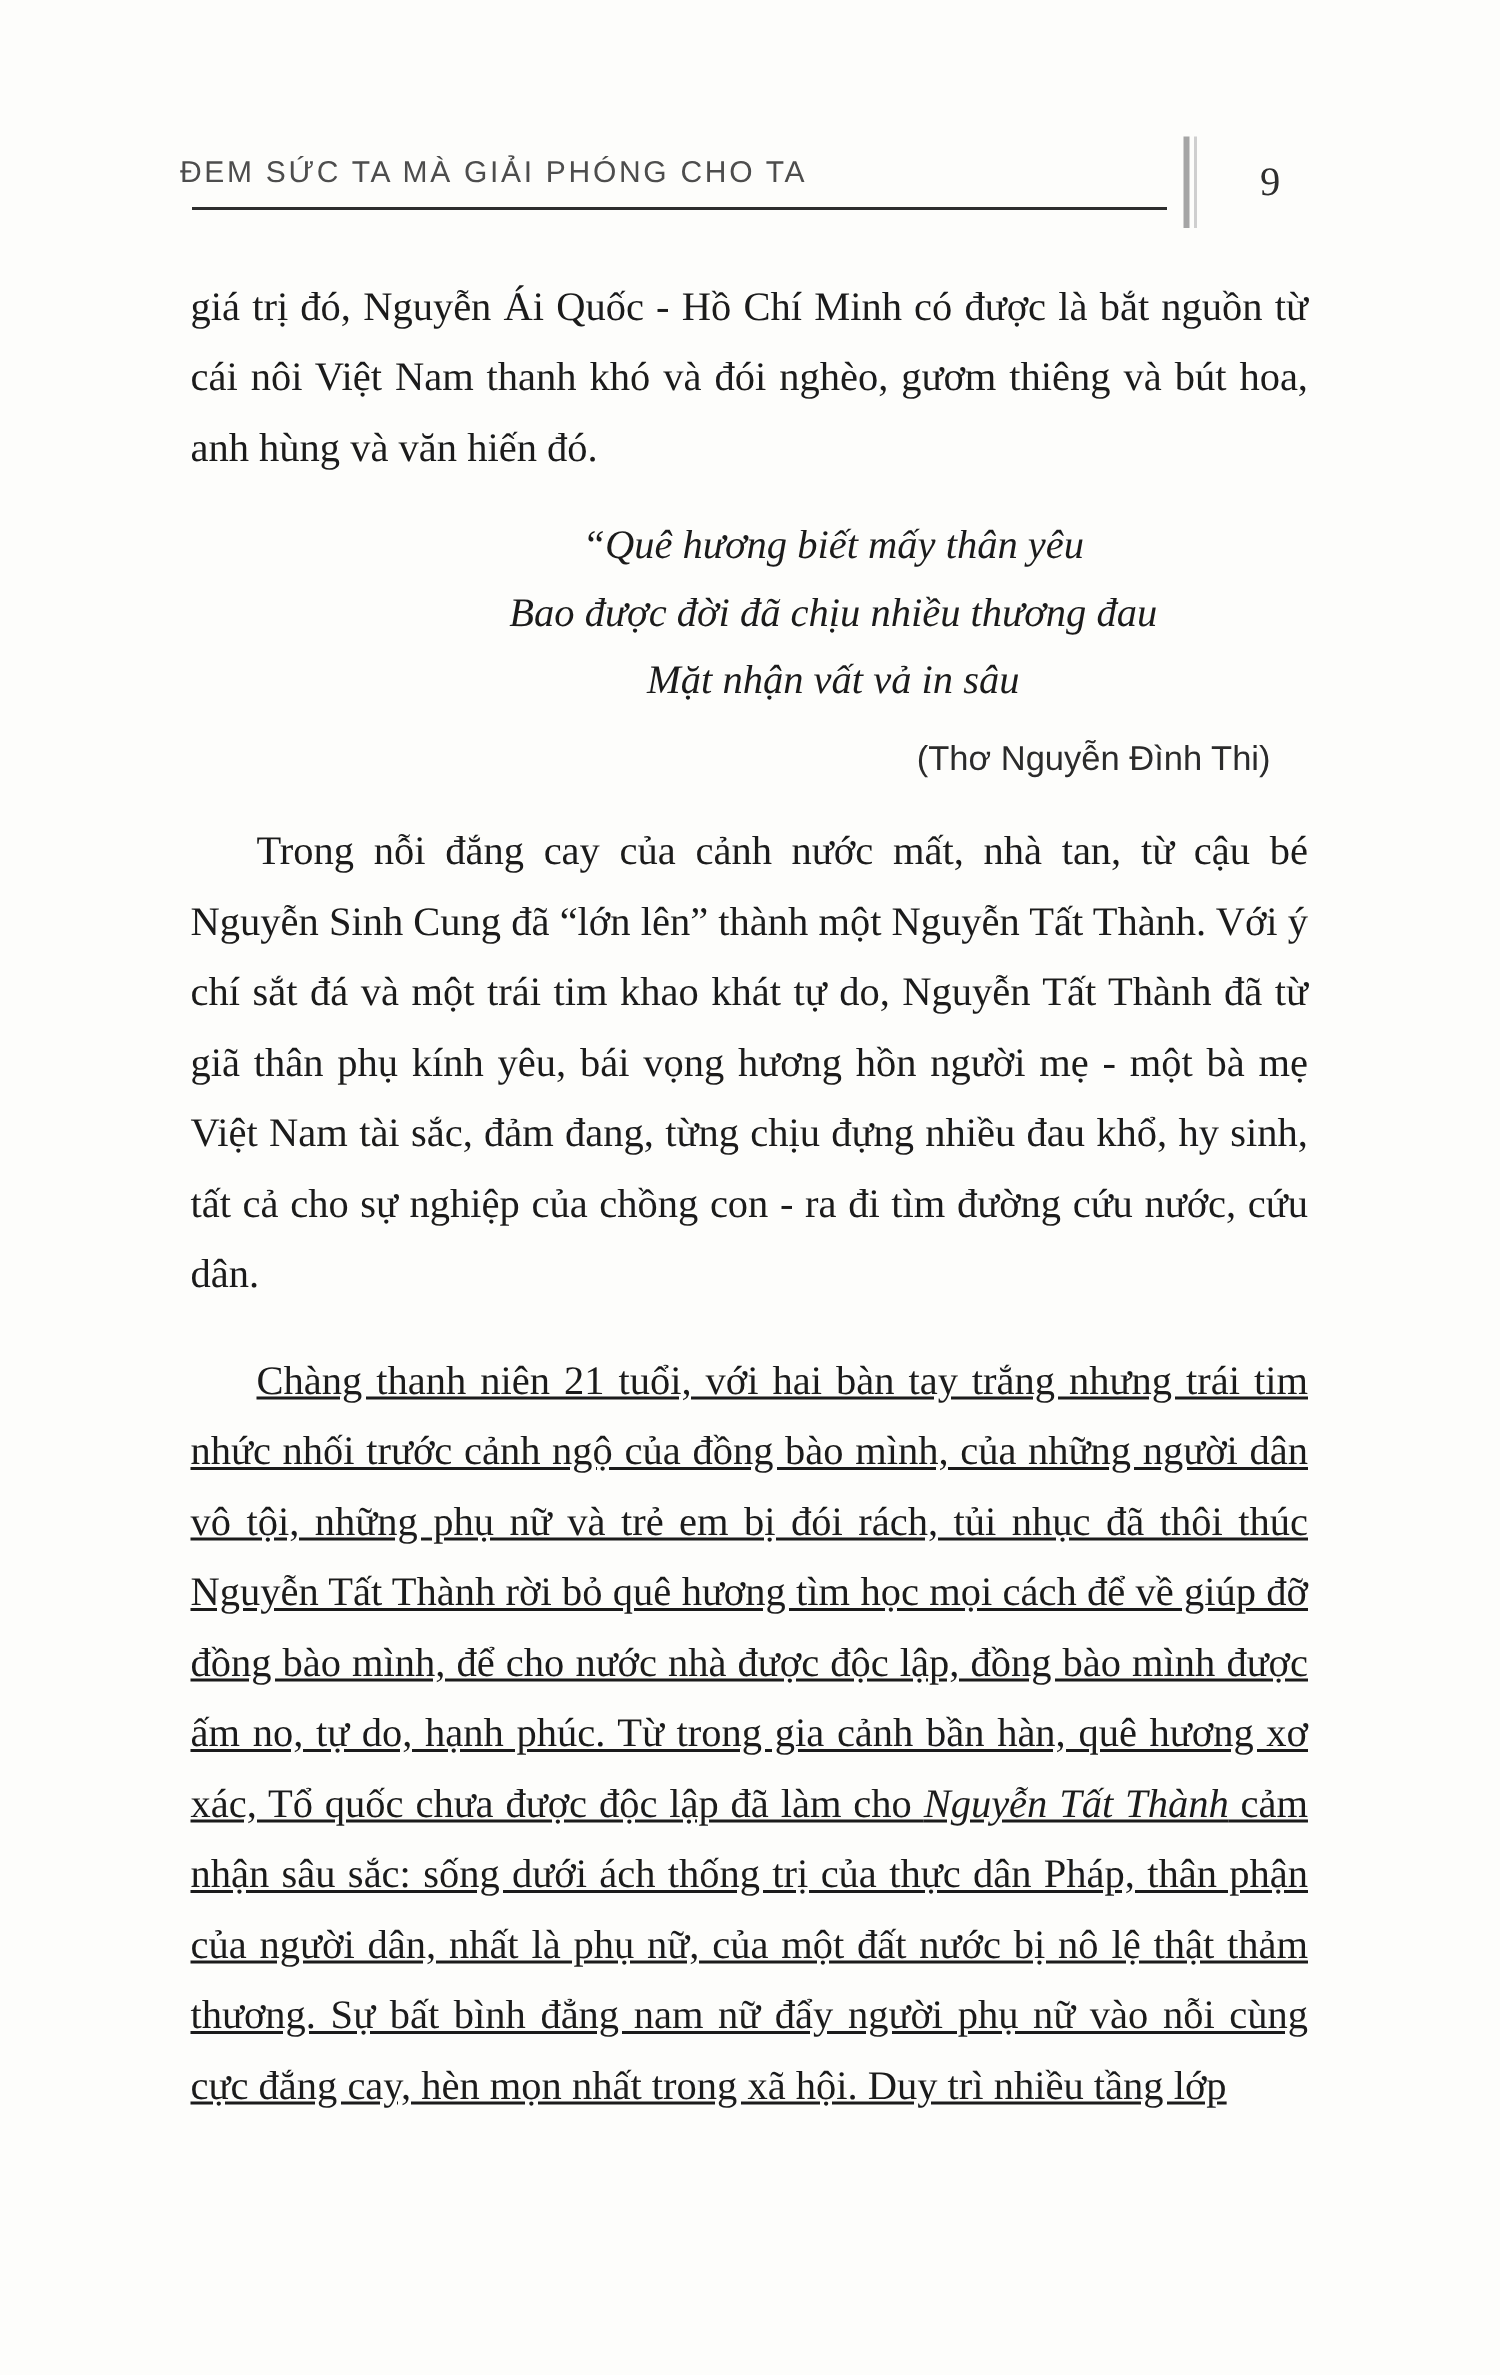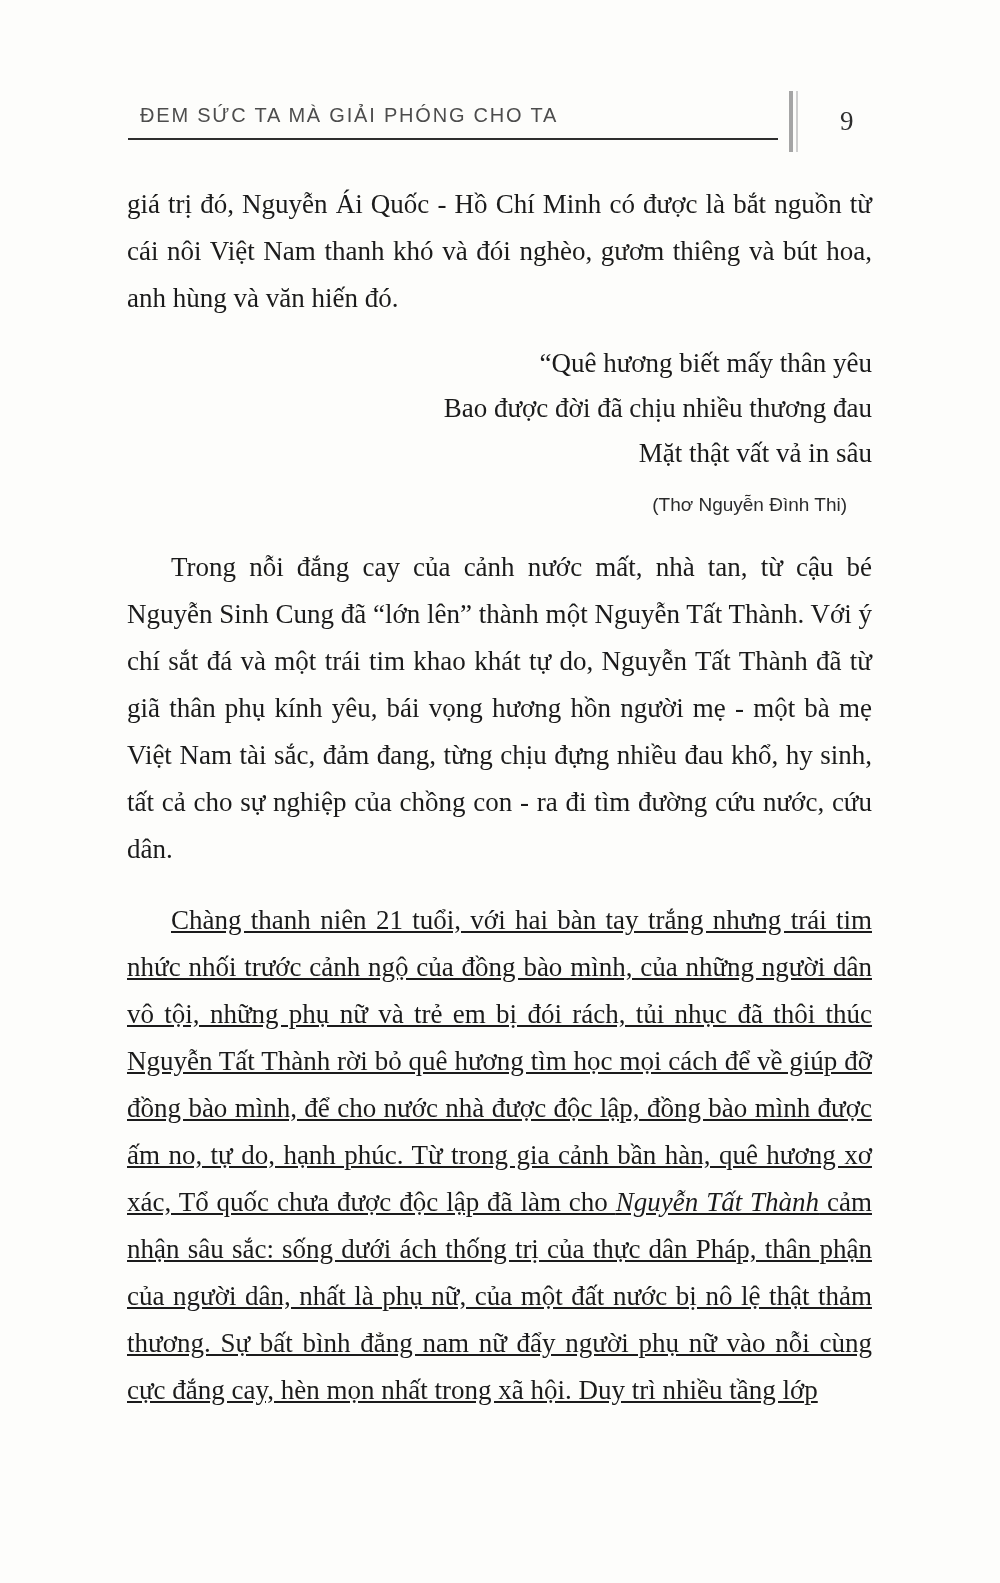--- a/index.html
+++ b/index.html
@@ -8,21 +8,21 @@
     width: 1000px;
     height: 1583px;
     background: #fdfdfb;
     font-family: "Liberation Serif", serif;
     color: #1b1b1b;
     position: relative;
     overflow: hidden;
   }
   .running-title {
     position: absolute;
-    left: 140px;
+    left: 120px;
     top: 104px;
     font-family: "Liberation Sans", sans-serif;
     font-size: 20px;
     letter-spacing: 1.8px;
     color: #4d4d4d;
     white-space: nowrap;
   }
   .header-rule {
     position: absolute;
     left: 128px;
@@ -53,28 +53,29 @@
     top: 181px;
     width: 745px;
     font-size: 27px;
     line-height: 47px;
     text-align: justify;
   }
   .para { margin: 0; }
   .para.indent { text-indent: 44px; margin-top: 24px; }
   .poem {
     margin: 19px 0 0 112px;
+    font-style: italic;
     line-height: 45px;
-    text-align: right;
+    text-align: center;
   }
   .attribution {
     margin: 14px 25px 0 0;
     text-align: right;
     font-family: "Liberation Sans", sans-serif;
-    font-size: 19px;
+    font-size: 23px;
     line-height: 30px;
     color: #2b2b2b;
   }
   .p2 { margin-top: 22px; }
   .p3 { margin-top: 14px; text-decoration: underline; }
   .italic { font-style: italic; }
 </style>
 </head>
 <body>
 
@@ -85,21 +86,21 @@
   <div class="page-number">9</div>
 </header>
 
 <main class="content">
 
   <p class="para">giá trị đó, Nguyễn Ái Quốc - Hồ Chí Minh có được là bắt nguồn từ cái nôi Việt Nam thanh khó và đói nghèo, gươm thiêng và bút hoa, anh hùng và văn hiến đó.</p>
 
   <div class="poem">
     <div class="poem-line">“Quê hương biết mấy thân yêu</div>
     <div class="poem-line">Bao được đời đã chịu nhiều thương đau</div>
-    <div class="poem-line">Mặt thật vất vả in sâu</div>
+    <div class="poem-line">Mặt nhận vất vả in sâu</div>
   </div>
 
   <div class="attribution">(Thơ Nguyễn Đình Thi)</div>
 
   <p class="para indent p2">Trong nỗi đắng cay của cảnh nước mất, nhà tan, từ cậu bé Nguyễn Sinh Cung đã “lớn lên” thành một Nguyễn Tất Thành. Với ý chí sắt đá và một trái tim khao khát tự do, Nguyễn Tất Thành đã từ giã thân phụ kính yêu, bái vọng hương hồn người mẹ - một bà mẹ Việt Nam tài sắc, đảm đang, từng chịu đựng nhiều đau khổ, hy sinh, tất cả cho sự nghiệp của chồng con - ra đi tìm đường cứu nước, cứu dân.</p>
 
   <p class="para indent p3"><span>Chàng thanh niên 21 tuổi, với hai bàn tay trắng nhưng trái tim nhức nhối trước cảnh ngộ của đồng bào mình, của những người dân vô tội, những phụ nữ và trẻ em bị đói rách, tủi nhục đã thôi thúc Nguyễn Tất Thành rời bỏ quê hương tìm học mọi cách để về giúp đỡ đồng bào mình, để cho nước nhà được độc lập, đồng bào mình được ấm no, tự do, hạnh phúc. Từ trong gia cảnh bần hàn, quê hương xơ xác, Tổ quốc chưa được độc lập đã làm cho </span><span class="italic">Nguyễn Tất Thành</span><span> cảm nhận sâu sắc: sống dưới ách thống trị của thực dân Pháp, thân phận của người dân, nhất là phụ nữ, của một đất nước bị nô lệ thật thảm thương. Sự bất bình đẳng nam nữ đẩy người phụ nữ vào nỗi cùng cực đắng cay, hèn mọn nhất trong xã hội. Duy trì nhiều tầng lớp</span></p>
 
 </main>
 

